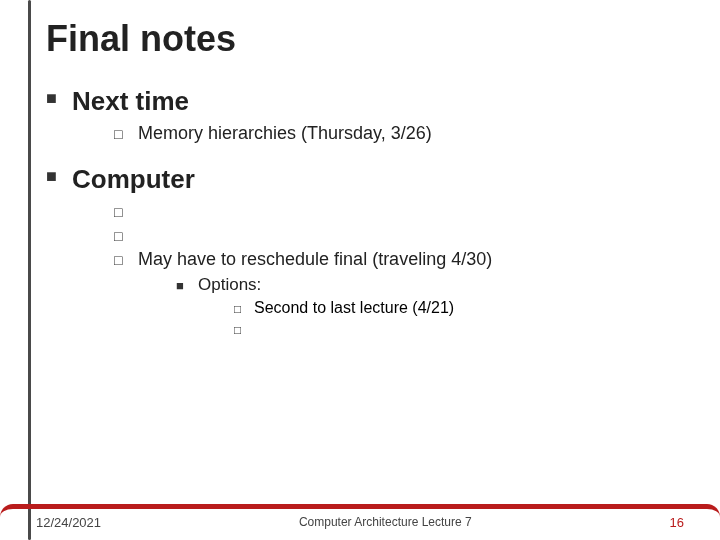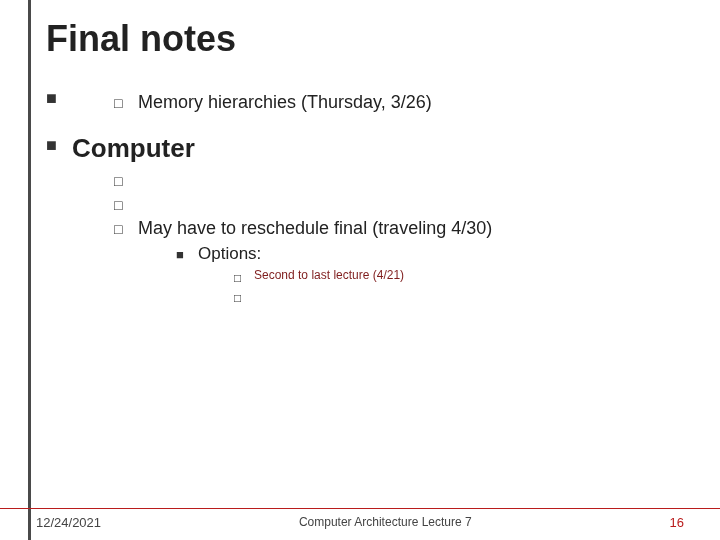--- a/index.html
+++ b/index.html
@@ -1,18 +1,19 @@
 <!DOCTYPE html>
 <html><head>
   <meta charset="utf-8">
   <style>
     * {
       margin: 0;
       padding: 0;
       box-sizing: border-box;
+      border-radius: 15px;
     }
 
     body {
       width: 720px;
       height: 540px;
       background: #ffffff;
       font-family: Arial, Helvetica, sans-serif;
       position: relative;
       overflow: hidden;
     }
@@ -128,33 +129,33 @@
 
     .bullet-q-small {
       font-size: 12px;
       color: #333;
       margin-right: 8px;
       margin-top: 3px;
       min-width: 12px;
     }
 
     .level4-label {
-      font-size: 12px;
-      color: #7f1d1d;
+      font-size: 16px;
+      color: #000000;
     }
 
     .footer {
       position: absolute;
       bottom: 10px;
       left: 0;
       right: 0;
       display: flex;
       justify-content: space-between;
       padding: 0 36px;
-      border-top: 1px solid #b91c1c;
+      border-top: 5px solid #b91c1c;
       padding-top: 6px;
     }
 
     .footer-left {
       font-size: 13px;
       color: #444;
     }
 
     .footer-center {
       font-size: 12px;
@@ -173,20 +174,21 @@
 
 <div class="slide-container">
   <div class="left-border"></div>
 
   <div class="content">
     <div class="slide-title">Final notes</div>
 
     <div class="level1-item">
       <span class="bullet-n">■</span>
       <div>
+        <div class="level1-label">Next time</div>
         <div class="level2-list">
           <div class="level2-item">
             <span class="bullet-q">□</span>
             <span class="level2-label">Memory hierarchies (Thursday, 3/26)</span>
           </div>
         </div>
       </div>
     </div>
 
     <div class="level1-item">

